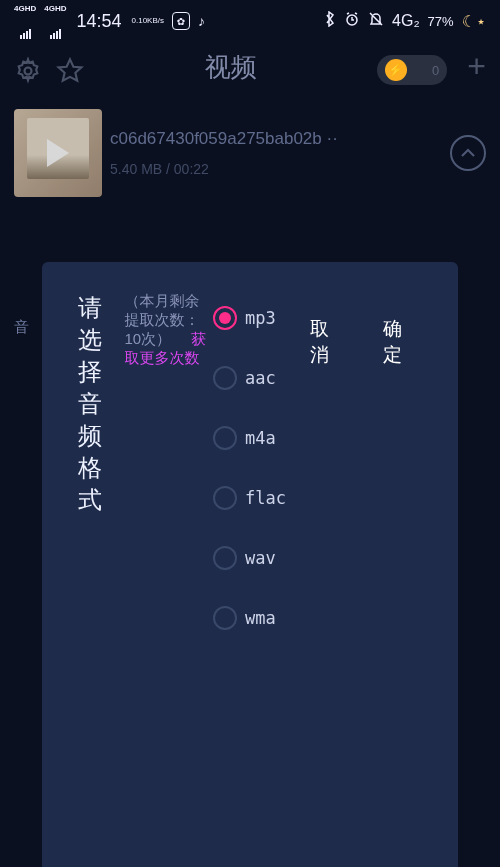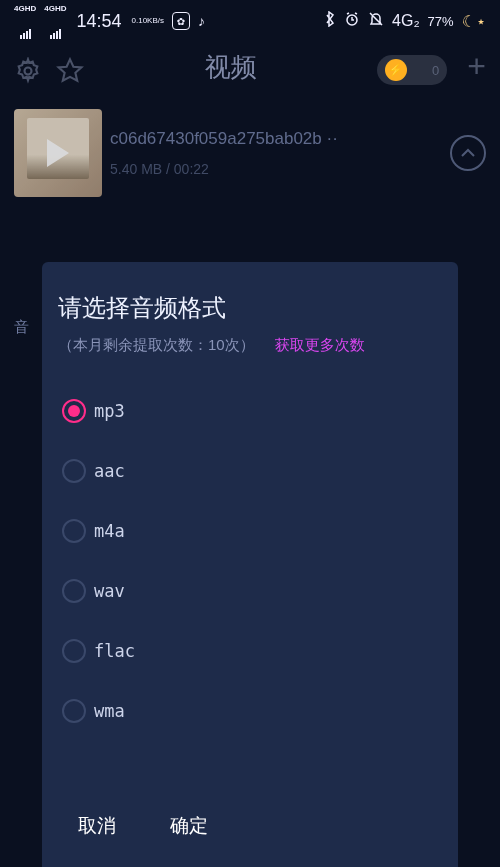--- a/index.html
+++ b/index.html
@@ -31,21 +31,21 @@
 .thumb{width:88px;height:88px;background:linear-gradient(135deg,#d4c2a8,#a89078);border-radius:4px;position:relative;overflow:hidden}
 .thumb::before{content:"";position:absolute;top:10%;left:15%;width:70%;height:70%;background:linear-gradient(180deg,#e8dcc8 60%,#8a7860);border-radius:2px}
 .play-tri{position:absolute;top:50%;left:50%;transform:translate(-50%,-50%);width:0;height:0;border-left:22px solid rgba(255,255,255,.9);border-top:14px solid transparent;border-bottom:14px solid transparent}
 .vinfo{flex:1;display:flex;flex-direction:column;gap:12px}
 .vtitle{font-size:17px;color:#6f7ba0}
 .vmeta{font-size:14px;color:#4a5572}
 .upbtn{width:36px;height:36px;border:2px solid #5a6686;border-radius:50%;display:flex;align-items:center;justify-content:center;color:#5a6686}
 
 .partial{position:absolute;top:318px;left:14px;font-size:15px;color:#6f7ba0}
 
-.dialog{position:absolute;top:262px;left:42px;right:42px;bottom:0;background:#1e2b4a;border-radius:6px 6px 0 0;padding:30px 16px 0;display:flex;flex-direction:column}
+.dialog{position:absolute;top:262px;left:42px;right:42px;bottom:0;background:#1e2b4a;border-radius:6px 6px 0 0;padding:30px 36px 0;display:flex;flex-direction:row}
 .dtitle{font-size:24px;color:#eef2ff;margin-bottom:12px}
 .dsub{font-size:15px;color:#8a94b8;margin-bottom:30px}
 .dlink{color:#d946ef;margin-left:20px}
 
 .opts{flex:1;display:flex;flex-direction:column;gap:8px}
 .opt{display:flex;align-items:center;gap:8px;cursor:pointer;padding:14px 4px}
 .radio{width:24px;height:24px;border:2px solid #3a486a;border-radius:50%;display:flex;align-items:center;justify-content:center;flex-shrink:0}
 .radio.sel{border-color:#ff2d8a}
 .radio.sel::after{content:"";width:12px;height:12px;background:#ff2d8a;border-radius:50%}
 .opt-label{font-size:17px;color:#cdd4ea;font-family:monospace}
@@ -159,25 +159,25 @@
     <div class="opt">
         <span class="radio"></span>
         <span class="opt-label">aac</span>
       </div>
     <div class="opt">
         <span class="radio"></span>
         <span class="opt-label">m4a</span>
       </div>
     <div class="opt">
         <span class="radio"></span>
-        <span class="opt-label">wav</span>
+        <span class="opt-label">flac</span>
       </div>
     <div class="opt">
         <span class="radio"></span>
-        <span class="opt-label">flac</span>
+        <span class="opt-label">wav</span>
       </div>
     <div class="opt">
         <span class="radio"></span>
         <span class="opt-label">wma</span>
       </div>
   </div>
   <div class="dactions">
     <span class="dbtn">取消</span>
     <span class="dbtn">确定</span>
   </div>

